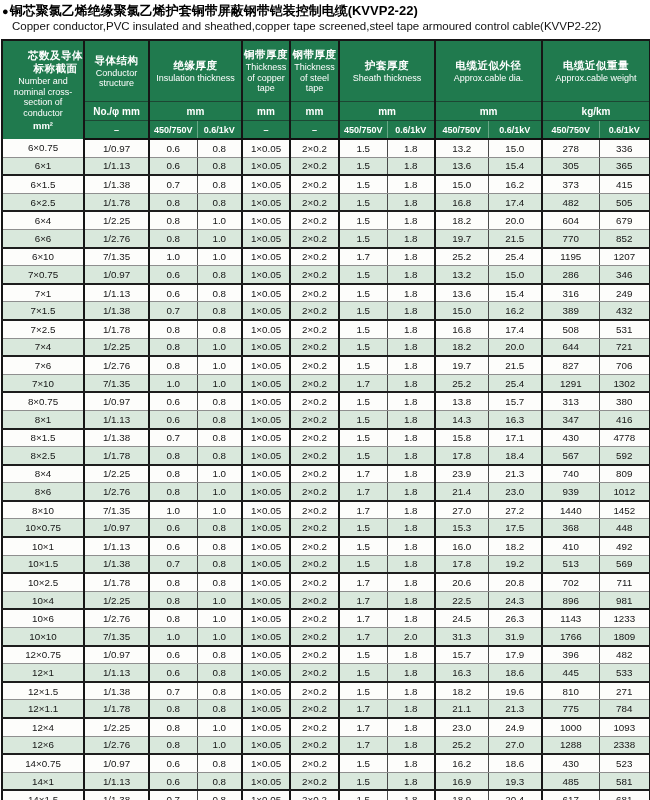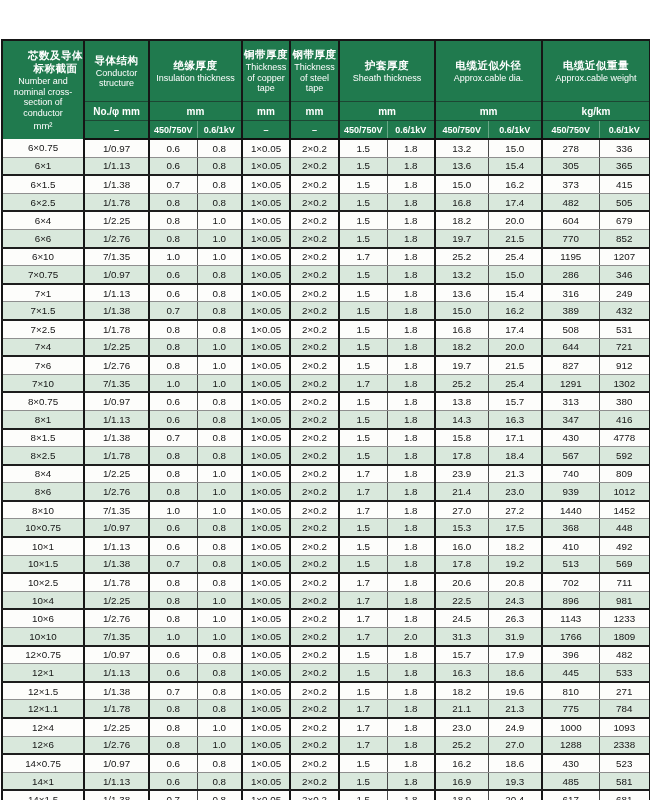--- a/index.html
+++ b/index.html
@@ -21,34 +21,36 @@
   thead th{background:var(--green);color:#fff;padding:0;vertical-align:middle;
     border-left:1px solid #67a886;border-top:1px solid #1c4733;font-weight:bold;}
   thead tr.group-row th{height:60px;}
   thead tr.unit-row th{height:18px;font-size:10px;margin-top:12px;}
   thead tr.sub-row th{height:17px;font-size:9px;}
   thead tr.sub-row th{border-bottom:2px solid #111;}
   thead .zh{font-size:10.5px;line-height:13px;letter-spacing:0.5px;}
   thead .en{font-size:9px;font-weight:normal;line-height:10.5px;padding:1px 1px 0 1px;}
   thead .core-th .zh{line-height:12.5px;padding-left:25px;}
   thead .core-th .en{padding-top:2px;}
-  thead .core-th .unit{font-size:9.5px;padding-top:2px;font-weight:normal;}
+  thead .core-th .unit{font-size:9.5px;padding-top:2px;font-weight:bold;}
   
   tbody td{height:16.6px;padding:0;text-align:center;vertical-align:middle;
     font-size:9.8px;color:#141414;
     border-left:1px solid #4a4a4a;border-bottom:1px solid #8f8f8f;}
   tbody tr.white td{background:var(--row-white);}
   tbody tr.green td{background:var(--row-green);border-bottom:2px solid #1d1d1d;}
   .thick-l{border-left:2px solid #161616 !important;}
   th,td{overflow:hidden;white-space:nowrap;}
 </style>
 </head>
 <body>
 
 <div class="title-block">
+  <div class="title-zh"><span class="bullet">●</span><span>铜芯聚氯乙烯绝缘聚氯乙烯护套铜带屏蔽钢带铠装控制电缆(KVVP2-22)</span></div>
+  <div class="title-en">Copper conductor,PVC insulated and sheathed,copper tape screened,steel tape armoured control cable(KVVP2-22)</div>
 </div>
 
 <table class="spec">
   <colgroup>
     <col style="width:82px">
       <col style="width:65px">
     <col style="width:48px">
       <col style="width:45px">
     <col style="width:48px">
       <col style="width:49px">
@@ -293,21 +295,21 @@
         <td class="thick-l">1/2.76</td>
         <td class="thick-l">0.8</td>
         <td>1.0</td>
         <td class="thick-l">1×0.05</td>
         <td class="thick-l">2×0.2</td>
         <td class="thick-l">1.5</td>
         <td>1.8</td>
         <td class="thick-l">19.7</td>
         <td>21.5</td>
         <td class="thick-l">827</td>
-        <td>912</td>
+        <td>706</td>
       </tr>
       <tr class="green">
         <td>7×10</td>
         <td class="thick-l">7/1.35</td>
         <td class="thick-l">1.0</td>
         <td>1.0</td>
         <td class="thick-l">1×0.05</td>
         <td class="thick-l">2×0.2</td>
         <td class="thick-l">1.7</td>
         <td>1.8</td>

